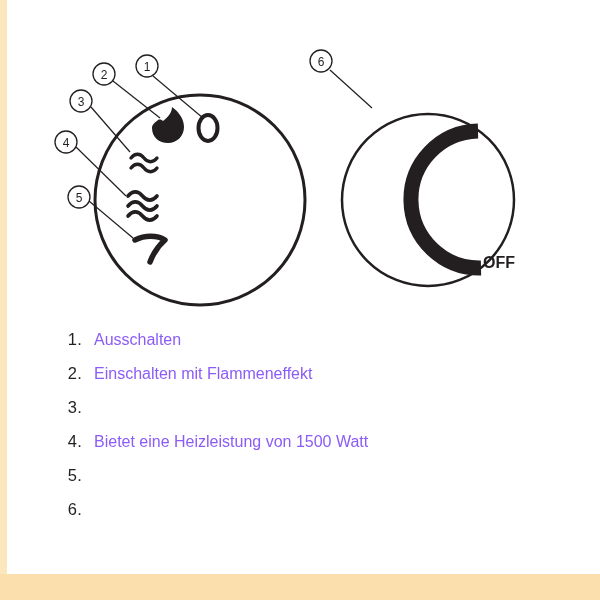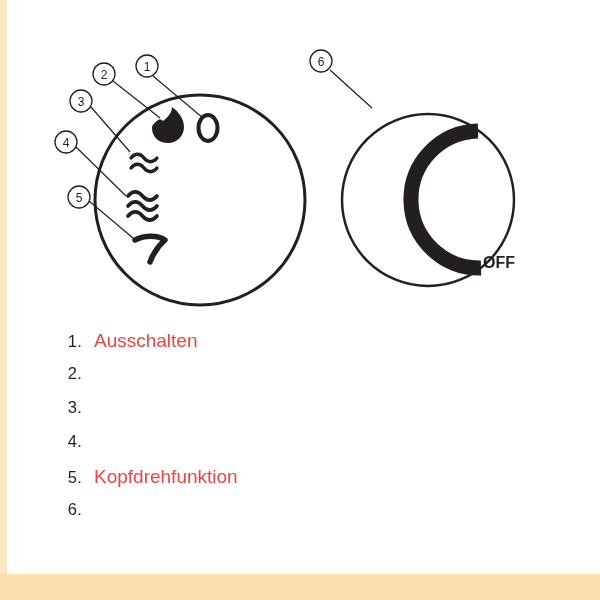--- a/index.html
+++ b/index.html
@@ -72,22 +72,22 @@
   .legend-num {
     width: 26px;
     flex: 0 0 26px;
     text-align: right;
     font-size: 16.5px;
     color: #231f20;
     letter-spacing: 0.2px;
   }
   .legend-text {
     margin-left: 12px;
-    font-size: 19px;
-    color: #ef4444;
+    font-size: 16px;
+    color: #8b5cf6;
     white-space: nowrap;
   }
 </style>
 </head>
 <body>
 
 <div class="page">
 
   <div class="left-rule"></div>
 
@@ -166,30 +166,31 @@
     </svg>
   </div>
 
   <div class="legend">
     <div class="legend-row">
       <span class="legend-num">1.</span>
       <span class="legend-text">Ausschalten</span>
     </div>
     <div class="legend-row">
       <span class="legend-num">2.</span>
+      <span class="legend-text">Einschalten mit Flammeneffekt</span>
     </div>
     <div class="legend-row">
       <span class="legend-num">3.</span>
     </div>
     <div class="legend-row">
       <span class="legend-num">4.</span>
+      <span class="legend-text">Bietet eine Heizleistung von 1500 Watt</span>
     </div>
     <div class="legend-row">
       <span class="legend-num">5.</span>
-      <span class="legend-text">Kopfdrehfunktion</span>
     </div>
     <div class="legend-row">
       <span class="legend-num">6.</span>
     </div>
   </div>
 
   <div class="bottom-band"></div>
 
 </div>
 

